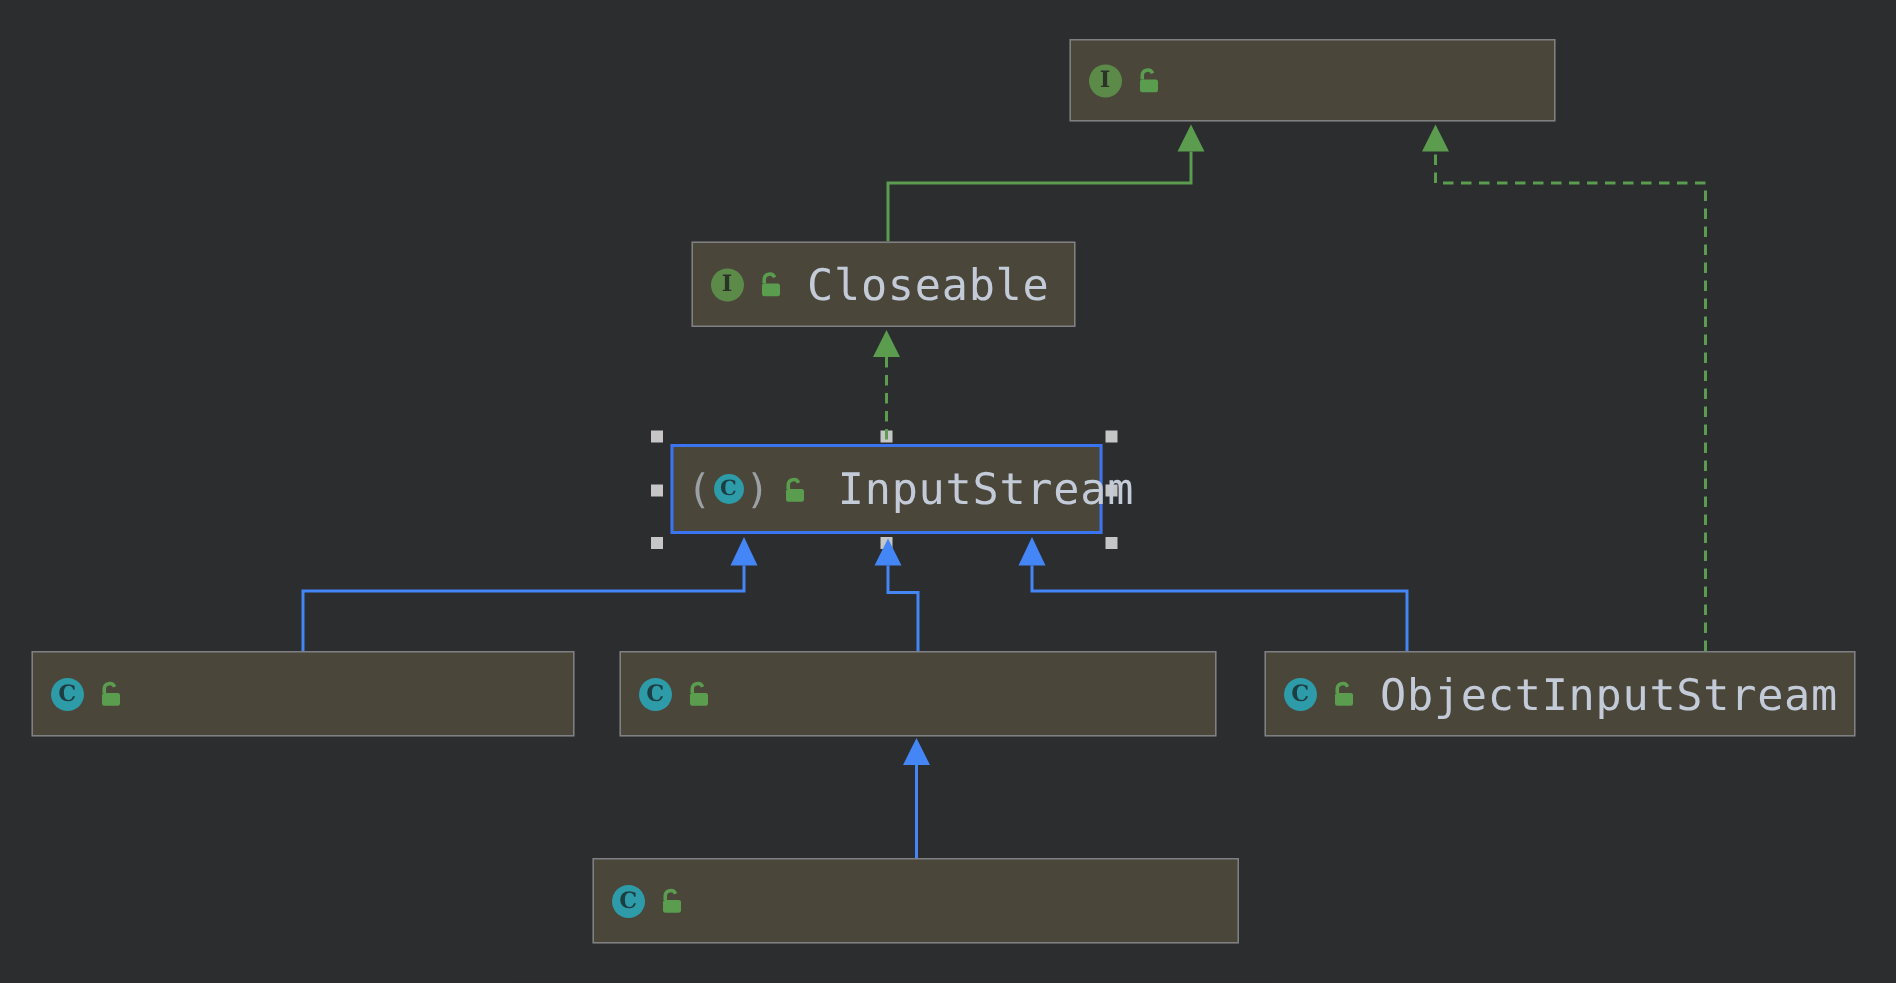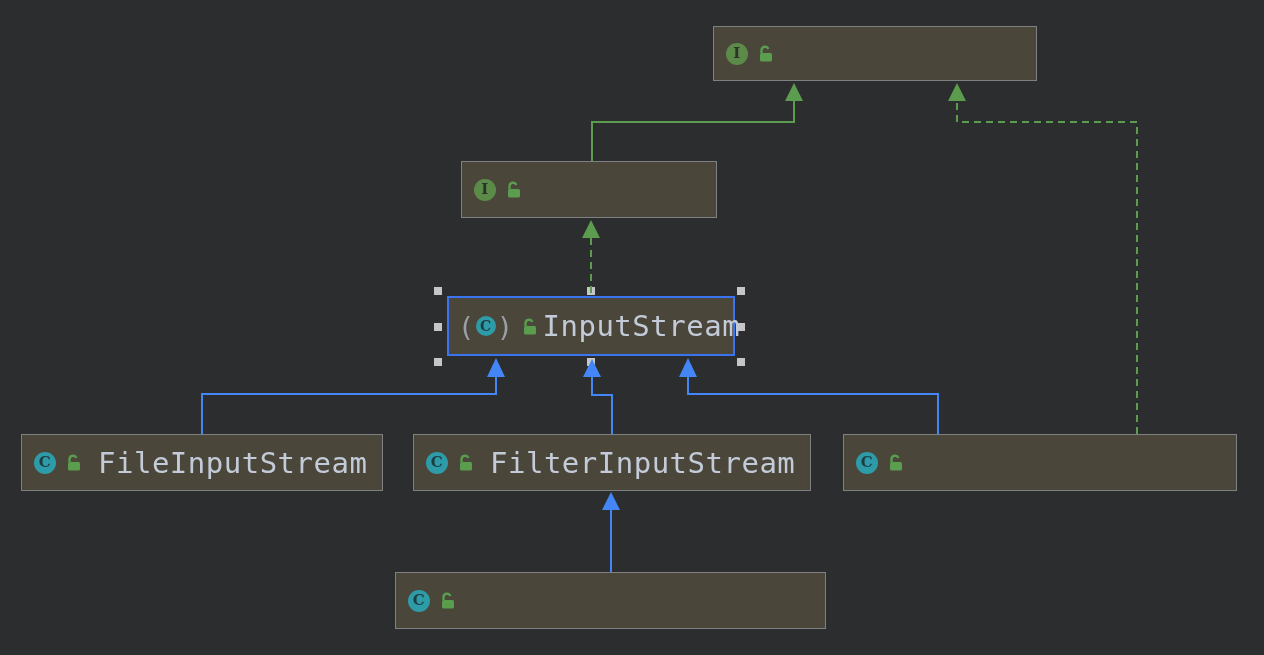--- a/index.html
+++ b/index.html
@@ -85,67 +85,67 @@
   </div>
 
   <div class="node" style="left:461px;top:161px;width:256px;height:57px">
     <span class="type-icon iface-circle">I</span>
     <span class="lock-icon">
       <svg width="19" height="19" viewBox="0 0 19 19">
           <path d="M5.5 9 V6.2 A3.6 3.6 0 0 1 12.4 4.9" stroke="#5a9d4e" stroke-width="2.4" fill="none"></path>
           <rect x="4" y="9" width="12" height="8.5" rx="1.5" fill="#5a9d4e"></rect>
         </svg>
     </span>
+    <span class="label">Closeable</span>
   </div>
 
   <div class="node selected" style="left:447px;top:296px;width:288px;height:60px;padding-left:8px">
     <span class="abstract-wrap">
       <span class="paren">(</span>
       <span class="type-icon class-circle">C</span>
       <span class="paren">)</span>
     </span>
     <span class="lock-icon" style="margin-left:5px">
       <svg width="19" height="19" viewBox="0 0 19 19">
           <path d="M5.5 9 V6.2 A3.6 3.6 0 0 1 12.4 4.9" stroke="#5a9d4e" stroke-width="2.4" fill="none"></path>
           <rect x="4" y="9" width="12" height="8.5" rx="1.5" fill="#5a9d4e"></rect>
         </svg>
     </span>
-    <span class="label" style="margin-left:4px">InputStream</span>
+    <span class="label" style="margin-left:20px">InputStream</span>
   </div>
 
   <div class="node" style="left:21px;top:434px;width:362px;height:57px">
     <span class="type-icon class-circle">C</span>
     <span class="lock-icon">
       <svg width="19" height="19" viewBox="0 0 19 19">
           <path d="M5.5 9 V6.2 A3.6 3.6 0 0 1 12.4 4.9" stroke="#5a9d4e" stroke-width="2.4" fill="none"></path>
           <rect x="4" y="9" width="12" height="8.5" rx="1.5" fill="#5a9d4e"></rect>
         </svg>
     </span>
-    <span class="label">FileInputStream</span>
   </div>
 
   <div class="node" style="left:413px;top:434px;width:398px;height:57px">
     <span class="type-icon class-circle">C</span>
     <span class="lock-icon">
       <svg width="19" height="19" viewBox="0 0 19 19">
           <path d="M5.5 9 V6.2 A3.6 3.6 0 0 1 12.4 4.9" stroke="#5a9d4e" stroke-width="2.4" fill="none"></path>
           <rect x="4" y="9" width="12" height="8.5" rx="1.5" fill="#5a9d4e"></rect>
         </svg>
     </span>
-    <span class="label">FilterInputStream</span>
   </div>
 
   <div class="node" style="left:843px;top:434px;width:394px;height:57px">
     <span class="type-icon class-circle">C</span>
     <span class="lock-icon">
       <svg width="19" height="19" viewBox="0 0 19 19">
           <path d="M5.5 9 V6.2 A3.6 3.6 0 0 1 12.4 4.9" stroke="#5a9d4e" stroke-width="2.4" fill="none"></path>
           <rect x="4" y="9" width="12" height="8.5" rx="1.5" fill="#5a9d4e"></rect>
         </svg>
     </span>
+    <span class="label">ObjectInputStream</span>
   </div>
 
   <div class="node" style="left:395px;top:572px;width:431px;height:57px">
     <span class="type-icon class-circle">C</span>
     <span class="lock-icon">
       <svg width="19" height="19" viewBox="0 0 19 19">
           <path d="M5.5 9 V6.2 A3.6 3.6 0 0 1 12.4 4.9" stroke="#5a9d4e" stroke-width="2.4" fill="none"></path>
           <rect x="4" y="9" width="12" height="8.5" rx="1.5" fill="#5a9d4e"></rect>
         </svg>
     </span>

